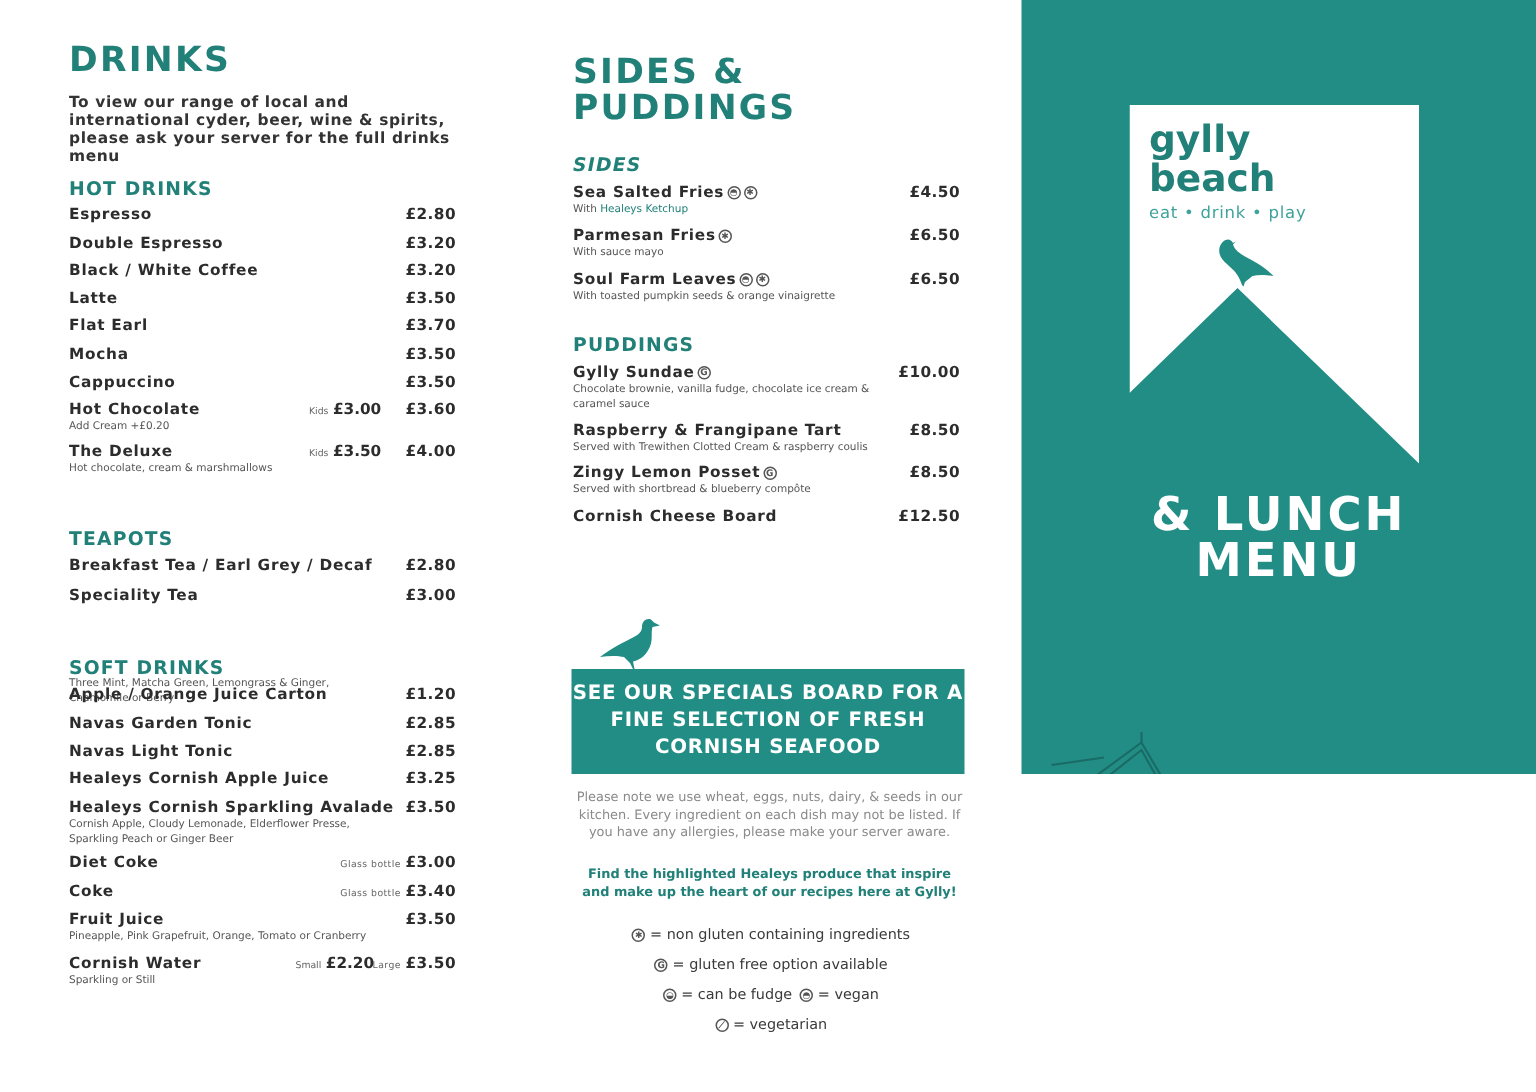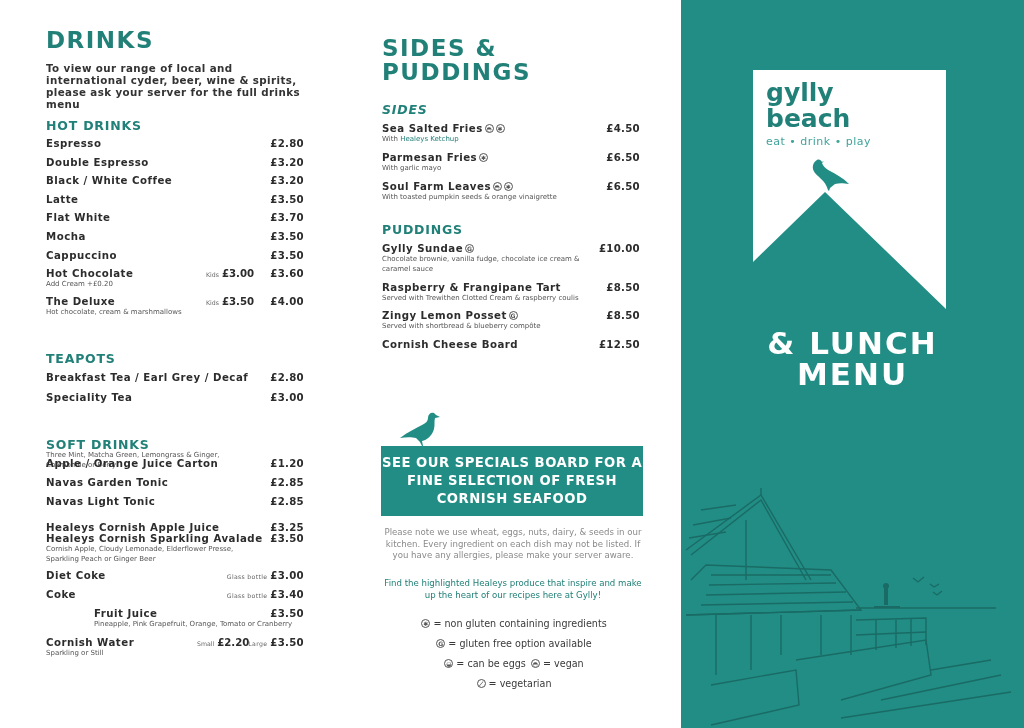--- a/index.html
+++ b/index.html
@@ -2,40 +2,40 @@
 <html><head>
   <meta charset="utf-8">
   <style>
     * { margin: 0; padding: 0; box-sizing: border-box; }
     html, body { width: 1024px; height: 728px; overflow: hidden; background: #ffffff; }
     body { position: relative; font-family: "DejaVu Sans", sans-serif; color: #2b2b2b; }
 
     .col { position: absolute; top: 0; }
     .col-left { left: 46px; width: 258px; }
     .col-mid { left: 382px; width: 258px; }
-    .panel-right { position: absolute; left: 681px; top: 0; width: 343px; height: 728px; background: #218d85; overflow: hidden; }
+    .panel-right { position: absolute; left: 681px; top: 0; width: 343px; height: 516px; background: #218d85; overflow: hidden; }
 
     .big-title { font-family: "DejaVu Sans", sans-serif; font-weight: bold; color: #218078; font-size: 23px; letter-spacing: 1.5px; line-height: 24px; }
     .intro { font-size: 10.3px; font-weight: bold; color: #333; line-height: 12px; margin-top: 6px; letter-spacing: 0.4px; }
     .sec-title { font-weight: bold; color: #218078; font-size: 12.5px; letter-spacing: 0.8px; }
 
     .row { position: relative; display: flex; justify-content: space-between; align-items: baseline; }
     .item-name { font-size: 10.2px; font-weight: bold; color: #2c2c2c; letter-spacing: 0.5px; white-space: nowrap; }
     .item-price { font-size: 10.2px; font-weight: bold; color: #2c2c2c; letter-spacing: 0.3px; text-align: right; }
     .item-sub { font-size: 7px; color: #555; line-height: 9.5px; margin-top: 1px; }
     .hl { color: #218078; }
     .extra { position: absolute; font-size: 10.2px; font-weight: bold; color: #2c2c2c; white-space: nowrap; }
     .extra small { font-size: 6.2px; font-weight: normal; color: #666; margin-right: 3px; }
     .right-small small { font-size: 6.2px; font-weight: normal; color: #666; margin-right: 3px; }
 
     .dicon { display: inline-block; width: 9px; height: 9px; border: 1px solid #555; border-radius: 50%; font-size: 6px; line-height: 7px; text-align: center; vertical-align: 1px; margin-left: 2px; color: #555; font-weight: bold; }
 
     .specials { position: absolute; left: 381px; top: 446px; width: 262px; height: 70px; background: #218d85; color: #fff; font-weight: bold; font-size: 13.2px; line-height: 18px; text-align: center; padding-top: 8px; letter-spacing: 0.5px; }
     .allergy { position: absolute; left: 382px; top: 527px; width: 262px; text-align: center; font-size: 8.6px; line-height: 11.5px; color: #8a8a8a; }
-    .healeys { position: absolute; left: 382px; top: 578px; width: 262px; text-align: center; font-size: 8.6px; font-weight: normal; line-height: 11.5px; color: #218078; }
+    .healeys { position: absolute; left: 382px; top: 578px; width: 262px; text-align: center; font-size: 8.6px; font-weight: bold; line-height: 11.5px; color: #218078; }
     .legend { position: absolute; left: 382px; top: 616px; width: 262px; text-align: center; font-size: 9.6px; color: #3a3a3a; }
     .legend div { height: 20px; line-height: 16px; }
 
     .logo-banner { position: absolute; left: 72px; top: 70px; width: 193px; height: 239px; }
     .logo-text { position: absolute; left: 85px; top: 80px; }
     .logo-word { font-weight: bold; color: #218078; font-size: 25px; line-height: 26px; letter-spacing: 0px; }
     .logo-tag { color: #3fa39b; font-size: 11px; margin-top: 3px; letter-spacing: 0.5px; }
     .cover-title { position: absolute; left: 0; top: 328px; width: 343px; text-align: center; color: #fff; font-weight: bold; font-size: 31px; line-height: 31px; letter-spacing: 2px; }
     .sketch { position: absolute; left: 0; top: 470px; width: 343px; height: 258px; }
   </style>
@@ -59,21 +59,21 @@
       </div>
     <div class="row" style="height:18.6px;">
         <span class="item-name">Black / White Coffee</span>
         <span class="item-price">£3.20</span>
       </div>
     <div class="row" style="height:18.6px;">
         <span class="item-name">Latte</span>
         <span class="item-price">£3.50</span>
       </div>
     <div class="row" style="height:18.6px;">
-        <span class="item-name">Flat White</span>
+        <span class="item-name">Flat Earl</span>
         <span class="item-price">£3.70</span>
       </div>
     <div class="row" style="height:18.6px;gap:34px;">
         <span class="item-name">Mocha</span>
         <span class="item-price">£3.50</span>
       </div>
     <div class="row" style="height:18.6px;">
         <span class="item-name">Cappuccino</span>
         <span class="item-price">£3.50</span>
       </div>
@@ -118,40 +118,40 @@
         <span class="item-price">£1.20</span>
       </div>
     <div class="row" style="height:18.8px;">
         <span class="item-name">Navas Garden Tonic</span>
         <span class="item-price">£2.85</span>
       </div>
     <div class="row" style="height:18.8px;">
         <span class="item-name">Navas Light Tonic</span>
         <span class="item-price">£2.85</span>
       </div>
-    <div class="row" style="height:18.8px;align-items:flex-end;">
+    <div class="row" style="height:18.8px;">
         <span class="item-name">Healeys Cornish Apple Juice</span>
         <span class="item-price">£3.25</span>
       </div>
     <div style="height:37px;">
       <div class="row">
           <span class="item-name">Healeys Cornish Sparkling Avalade</span>
           <span class="item-price">£3.50</span>
         </div>
       <div class="item-sub" style="width:200px;">Cornish Apple, Cloudy Lemonade, Elderflower Presse, Sparkling Peach or Ginger Beer</div>
     </div>
     <div class="row" style="height:19px;">
         <span class="item-name">Diet Coke</span>
         <span class="item-price right-small"><small>Glass bottle</small><span>£3.00</span></span>
       </div>
     <div class="row" style="height:19px;">
         <span class="item-name">Coke</span>
         <span class="item-price right-small"><small>Glass bottle</small><span>£3.40</span></span>
       </div>
-    <div style="height:29px;margin-left:48px;">
+    <div style="height:29px;">
       <div class="row">
           <span class="item-name">Fruit Juice</span>
           <span class="item-price">£3.50</span>
         </div>
       <div class="item-sub">Pineapple, Pink Grapefruit, Orange, Tomato or Cranberry</div>
     </div>
     <div style="position:relative;">
       <div class="row">
           <span class="item-name">Cornish Water</span>
           <span class="item-price right-small"><small>Large</small><span>£3.50</span></span>
@@ -175,21 +175,21 @@
           <span class="item-name"><span>Sea Salted Fries</span><span class="dicon">◓</span><span class="dicon">✱</span></span>
           <span class="item-price">£4.50</span>
         </div>
       <div class="item-sub"><span>With </span><span class="hl">Healeys Ketchup</span></div>
     </div>
     <div style="height:29px;">
       <div class="row">
           <span class="item-name"><span>Parmesan Fries</span><span class="dicon">✱</span></span>
           <span class="item-price">£6.50</span>
         </div>
-      <div class="item-sub">With garlic mayo</div>
+      <div class="item-sub">With sauce mayo</div>
     </div>
     <div>
       <div class="row">
           <span class="item-name"><span>Soul Farm Leaves</span><span class="dicon">◓</span><span class="dicon">✱</span></span>
           <span class="item-price">£6.50</span>
         </div>
       <div class="item-sub">With toasted pumpkin seeds &amp; orange vinaigrette</div>
     </div>
   </div>
 
@@ -228,21 +228,21 @@
 <svg style="position:absolute; left:398px; top:410px;" width="48" height="38" viewBox="0 0 48 38">
   <path d="M36 3 C33 2 30 4 30 8 C30 11 28 13 24 15 C18 18 10 22 2 28 C8 27 14 27 18 28 L22 32 L24 36 L25 36 L24 31 C29 30 34 26 36 19 C37 15 36 11 37 8 L42 7 L38 5 Z" fill="#218d85"></path>
 </svg>
 <div class="specials">SEE OUR SPECIALS BOARD FOR A FINE SELECTION OF FRESH CORNISH SEAFOOD</div>
 <div class="allergy">Please note we use wheat, eggs, nuts, dairy, &amp; seeds in our kitchen. Every ingredient on each dish may not be listed. If you have any allergies, please make your server aware.</div>
 <div class="healeys">Find the highlighted Healeys produce that inspire and make up the heart of our recipes here at Gylly!</div>
 
 <div class="legend">
   <div><span class="dicon">✱</span> <span>= non gluten containing ingredients</span></div>
   <div><span class="dicon">G</span> <span>= gluten free option available</span></div>
-  <div><span class="dicon">◒</span> <span>= can be eggs</span> <span class="dicon">◓</span> <span>= vegan</span></div>
+  <div><span class="dicon">◒</span> <span>= can be fudge</span> <span class="dicon">◓</span> <span>= vegan</span></div>
   <div><span class="dicon">⟋</span> <span>= vegetarian</span></div>
 </div>
 
 <div class="panel-right">
   <svg class="logo-banner" viewBox="0 0 193 239">
     <polygon points="0,0 193,0 193,239 72,122 0,192" fill="#ffffff"></polygon>
     <path d="M75 120 C72 110 66 108 62 103 C58 98 60 92 64 90 C66 89 68 90 69 92 L71 91 L69 93 C70 96 72 98 77 101 C83 104 90 108 96 114 C90 113 86 113 82 114 L77 118 L76 121 Z" fill="#218d85"></path>
   </svg>
   <div class="logo-text">
     <div class="logo-word">gylly</div>

